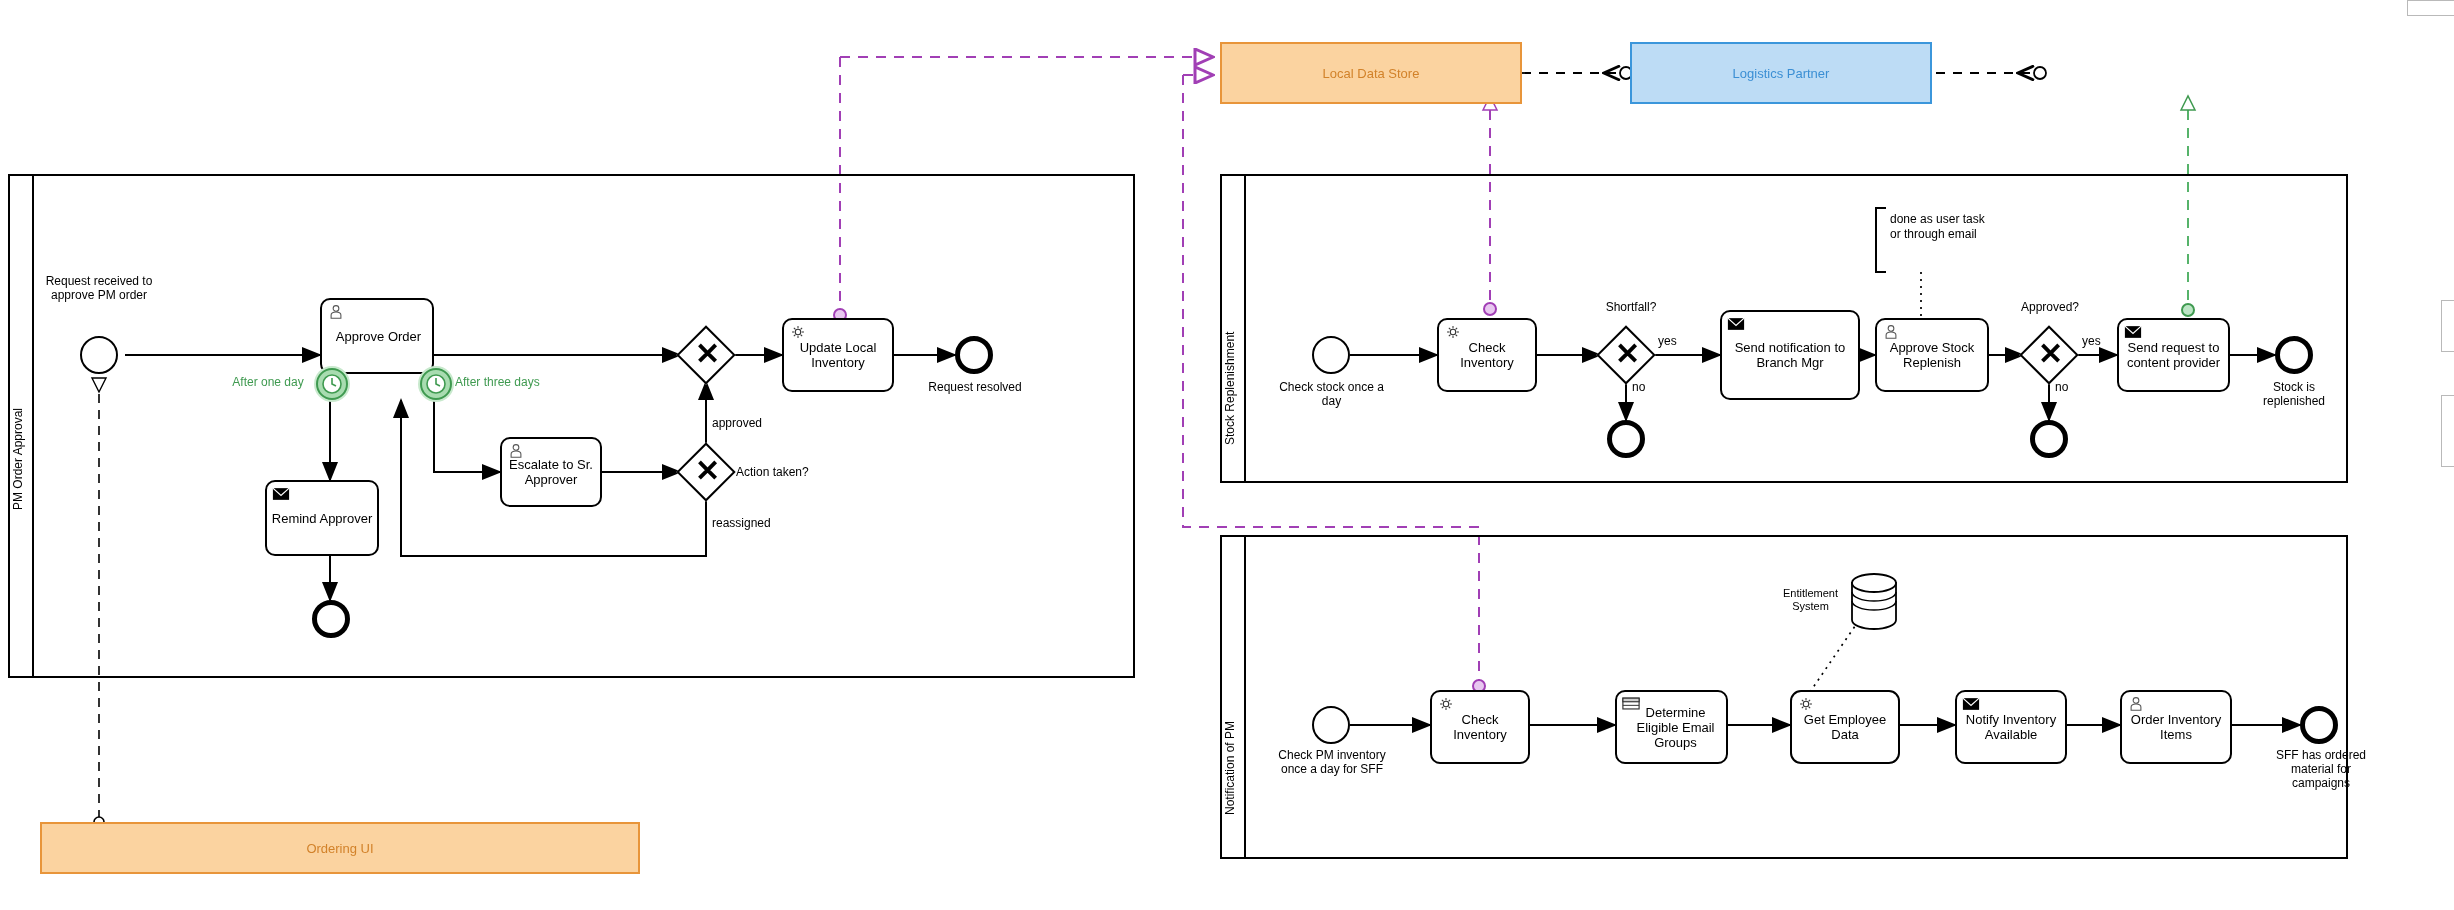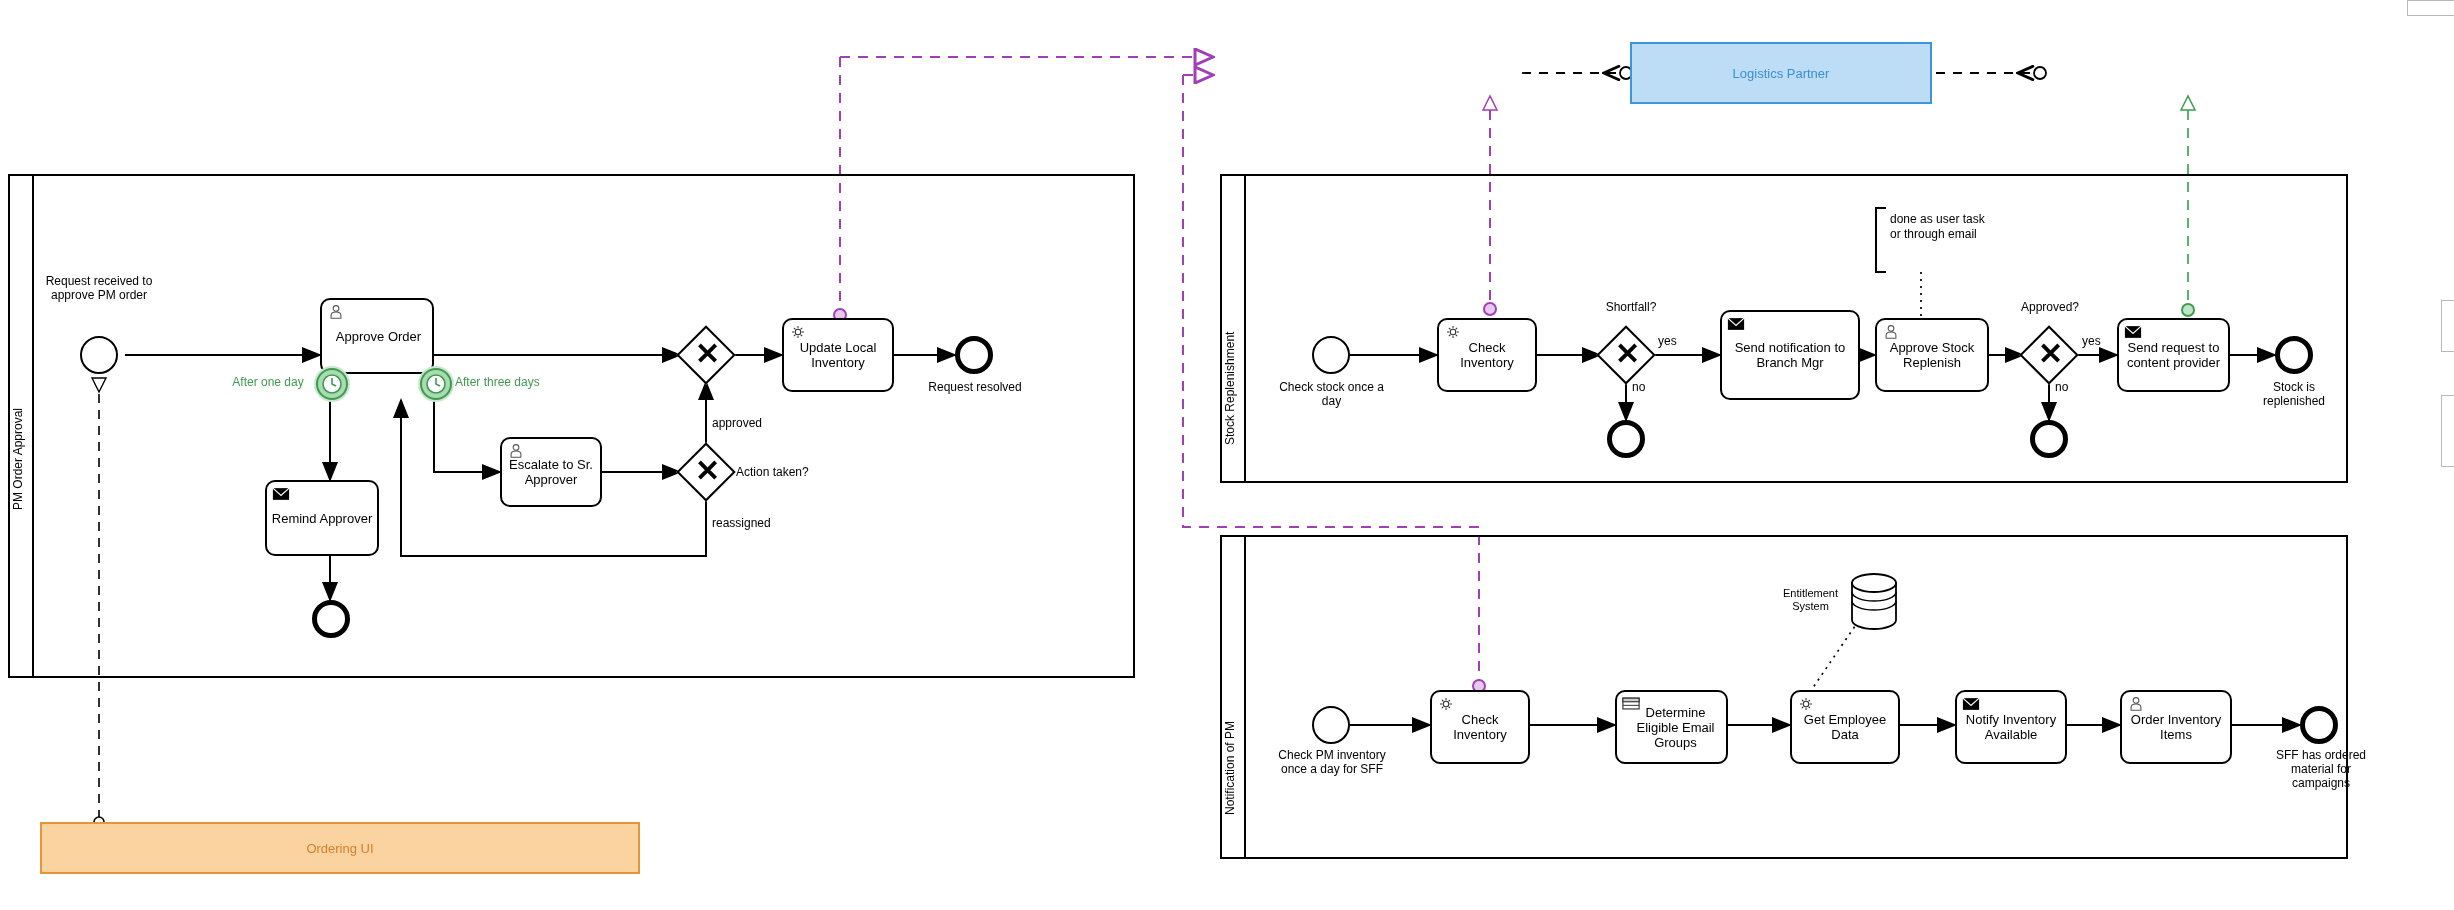--- a/index.html
+++ b/index.html
@@ -216,20 +216,23 @@
     <span class="lbl">Update Local Inventory</span>
   </div>
 
   <div class="node event end" style="left:955px;top:336px;width:38px;height:38px;"></div>
   <div class="tlabel" style="left:920px;top:380px;width:110px;">Request resolved</div>
 
   <div class="node extbox ext-orange" style="left:40px;top:822px;width:600px;height:52px;">
     <span>Ordering UI</span>
   </div>
 
+  <div class="node extbox ext-orange" style="left:1220px;top:42px;width:302px;height:62px;">
+    <span>Local Data Store</span>
+  </div>
   <div class="node extbox ext-blue" style="left:1630px;top:42px;width:302px;height:62px;">
     <span>Logistics Partner</span>
   </div>
 
   <div class="pool" style="position:absolute;left:1220px;top:174px;width:1124px;height:305px;">
     <div class="laneband"></div>
   </div>
   <div class="lanelabel" style="left:1223px;top:265px;height:180px;">Stock Replenishment</div>
 
   <div class="node event" style="left:1312px;top:336px;width:38px;height:38px;"></div>
@@ -325,21 +328,21 @@
 
   <div class="node task" style="left:1615px;top:690px;width:113px;height:74px;padding-left:12px;">
     <svg class="ticon" viewBox="0 0 20 16">
       <rect x="1" y="1.5" width="18" height="12" fill="#fff" stroke="#333" stroke-width="1.3"></rect>
       <rect x="1" y="1.5" width="18" height="4" fill="#cfcfcf" stroke="#333" stroke-width="1.3"></rect>
       <line x1="1" y1="9.5" x2="19" y2="9.5" stroke="#333" stroke-width="1.1"></line>
     </svg>
     <span class="lbl">Determine Eligible Email Groups</span>
   </div>
 
-  <div class="node task" style="left:1790px;top:690px;width:110px;height:74px;">
+  <div class="node task" style="left:1790px;top:690px;width:110px;height:74px;border-radius:11px;">
     <svg class="ticon" viewBox="0 0 20 20">
       <circle cx="10" cy="10" r="3.4" fill="none" stroke="#333" stroke-width="1.3"></circle>
       <g stroke="#333" stroke-width="1.3">
         <line x1="10" y1="2.6" x2="10" y2="5.4"></line>
           <line x1="10" y1="14.6" x2="10" y2="17.4"></line>
         <line x1="2.6" y1="10" x2="5.4" y2="10"></line>
           <line x1="14.6" y1="10" x2="17.4" y2="10"></line>
         <line x1="4.8" y1="4.8" x2="6.8" y2="6.8"></line>
           <line x1="13.2" y1="13.2" x2="15.2" y2="15.2"></line>
         <line x1="15.2" y1="4.8" x2="13.2" y2="6.8"></line>

